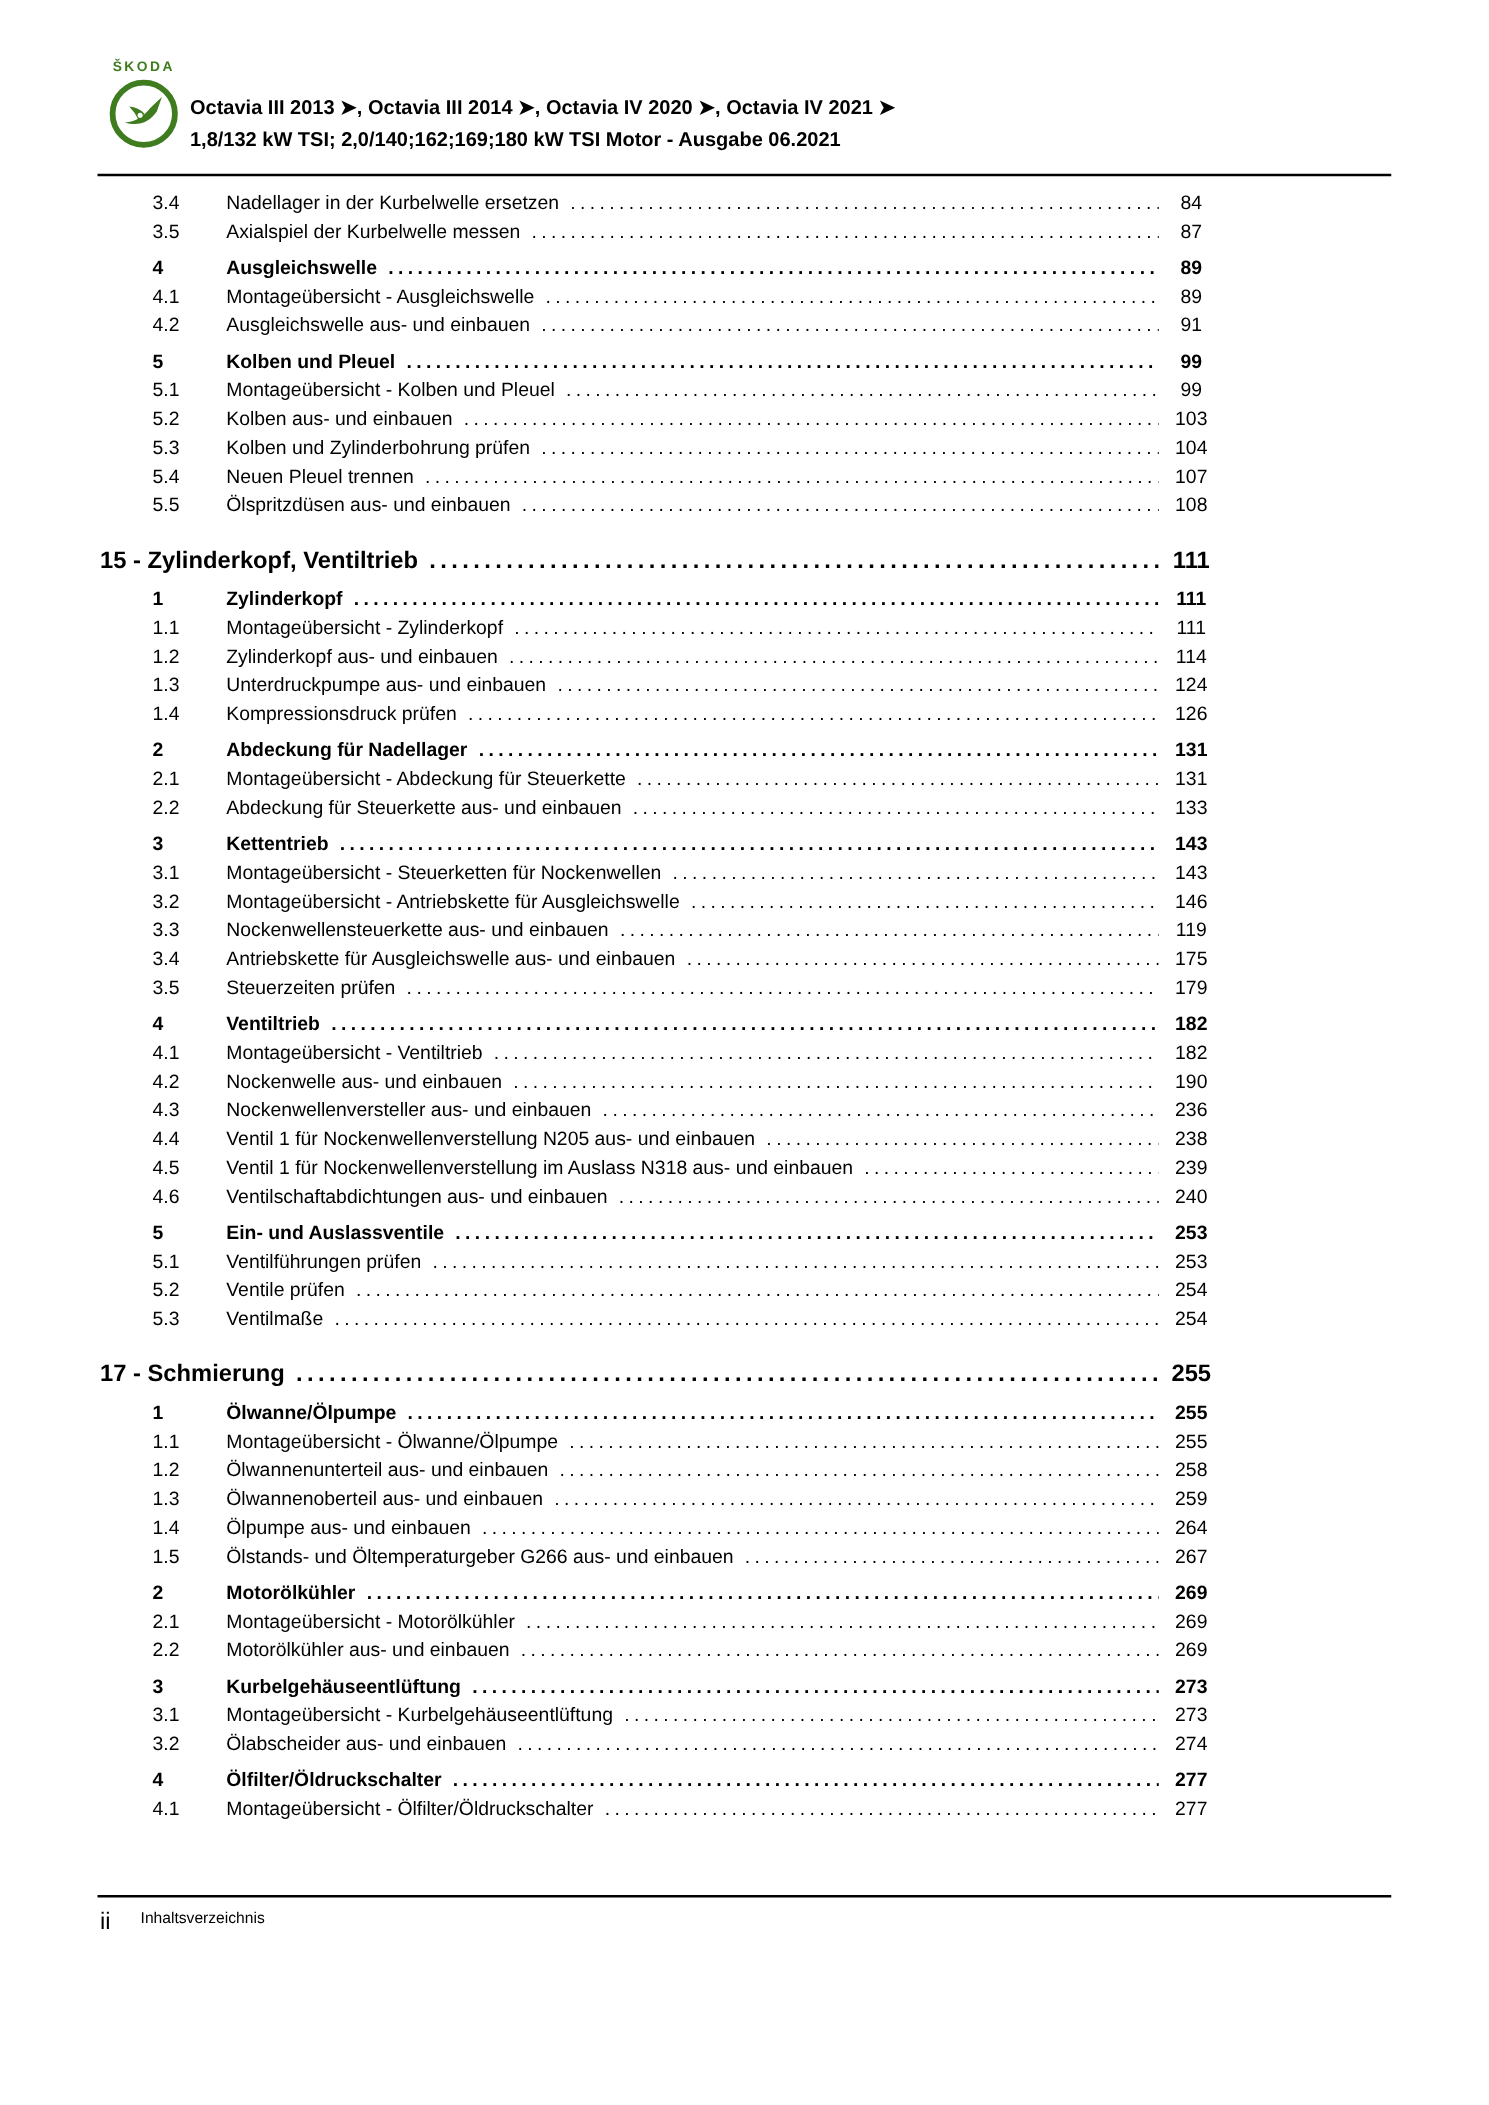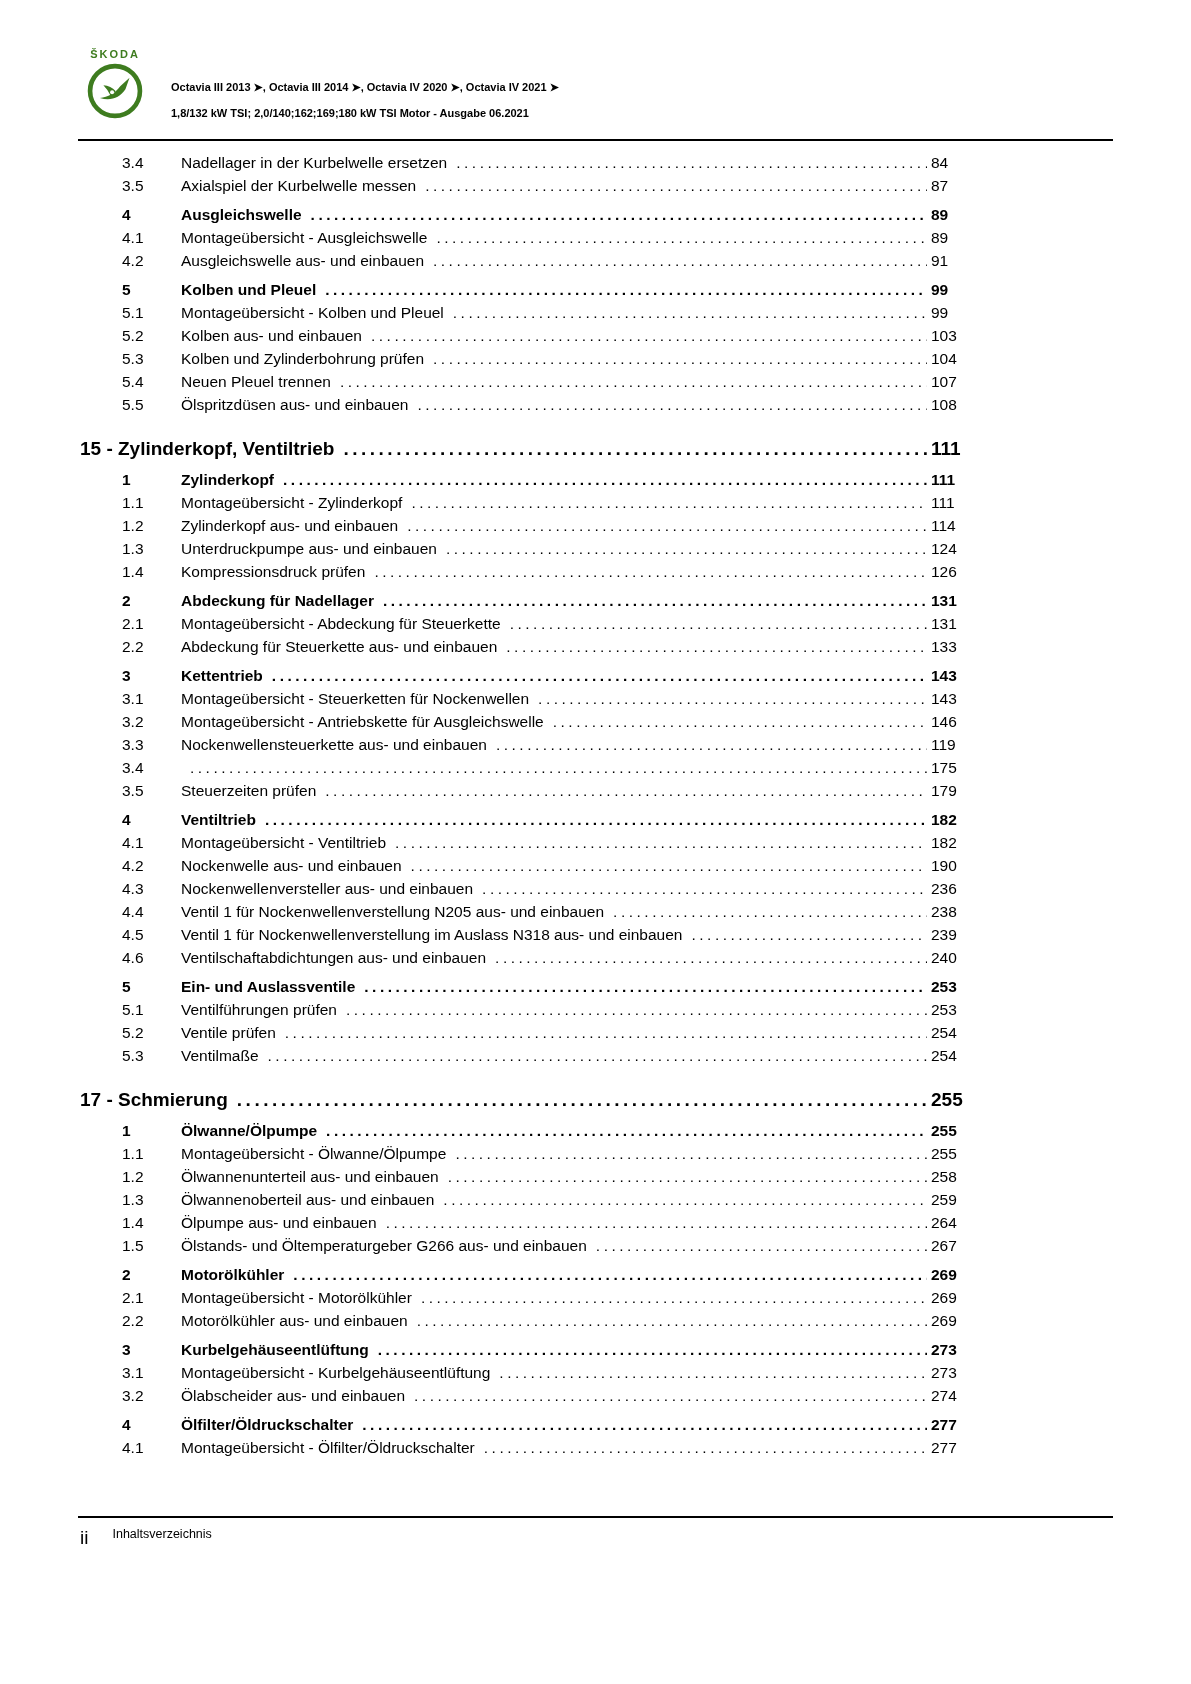--- a/index.html
+++ b/index.html
@@ -13,37 +13,37 @@
 
   
   .header { position: absolute; left: 78px; top: 48px; right: 78px; display: flex; }
   .logo-block { width: 74px; flex: none; text-align: center; }
   .logo-word {
     font-size: 11px; font-weight: bold; letter-spacing: 2px;
     color: #3e7c1f; margin-bottom: 2px;
   }
   .logo-emblem { width: 58px; height: 58px; display: block; margin: 0 auto; }
   .header-text {
-    margin-left: 19px; padding-top: 26px;
-    font-weight: bold; font-size: 11px; line-height: 26px;
+    margin-left: 0; padding-top: 26px;
+    font-weight: bold; font-size: 16px; line-height: 26px;
     white-space: nowrap;
   }
   .rule-top { position: absolute; left: 78px; right: 78px; top: 139px; height: 2px; background: #000; }
 
   
   .toc { position: absolute; left: 80px; right: 216px; top: 151px; }
   .row { display: flex; align-items: baseline; font-size: 15.5px; line-height: 23px; }
   .row.entry, .row.group { padding-left: 42px; }
   .row .num { width: 59px; flex: none; }
   .row .title { flex: none; white-space: nowrap; }
   .row .dots {
     flex: 1 1 auto; overflow: hidden; white-space: nowrap;
     letter-spacing: 3.5px; margin: 0 4px 0 9px;
   }
-  .row .page { flex: none; min-width: 44px; text-align: left; }
+  .row .page { flex: none; min-width: 44px; text-align: center; }
   .row.group { font-weight: bold; margin-top: 6px; }
   .row.section {
     font-weight: bold; font-size: 19px; line-height: 26px;
     margin-top: 20px; margin-bottom: 4px;
   }
 
   
   .footer { position: absolute; left: 78px; right: 78px; top: 1516px; }
   .footer-rule { height: 2px; background: #000; }
   .footer-line { margin-top: 9px; display: flex; align-items: flex-start; padding-left: 2px; }
@@ -209,20 +209,21 @@
       <span class="page">146</span>
     </div>
     <div class="row entry">
       <span class="num">3.3</span>
       <span class="title">Nockenwellensteuerkette aus- und einbauen</span>
       <span class="dots">....................................................................................................................................................................................................................................................................</span>
       <span class="page">119</span>
     </div>
     <div class="row entry">
       <span class="num">3.4</span>
+      <span class="title">Antriebskette für Ausgleichswelle aus- und einbauen</span>
       <span class="dots">....................................................................................................................................................................................................................................................................</span>
       <span class="page">175</span>
     </div>
     <div class="row entry">
       <span class="num">3.5</span>
       <span class="title">Steuerzeiten prüfen</span>
       <span class="dots">....................................................................................................................................................................................................................................................................</span>
       <span class="page">179</span>
     </div>
     <div class="row group">

